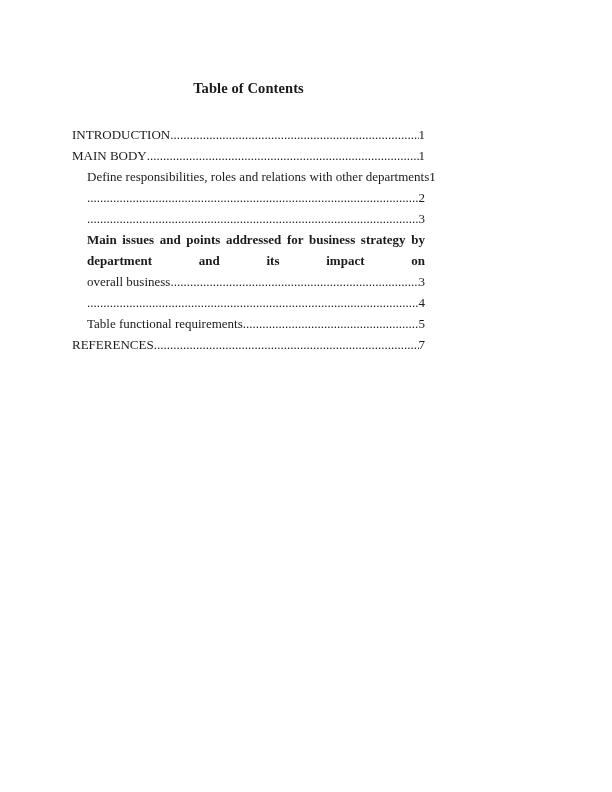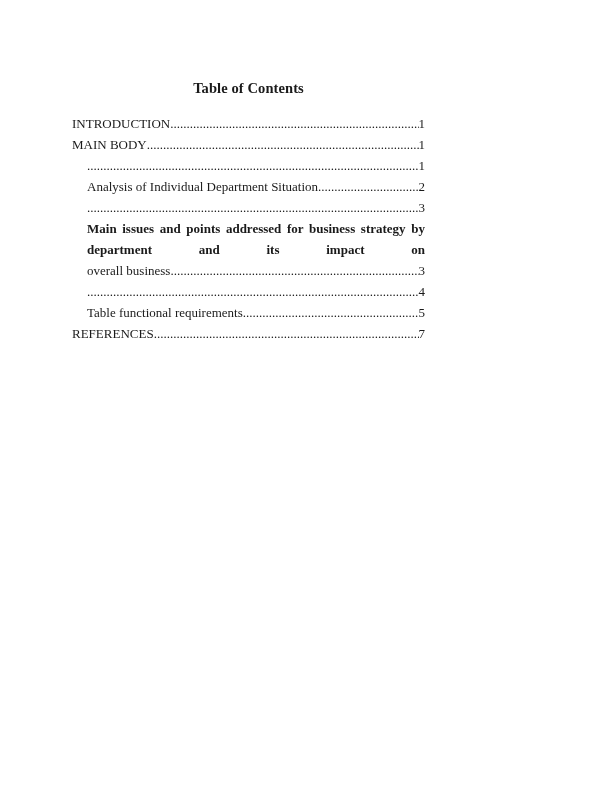--- a/index.html
+++ b/index.html
@@ -17,21 +17,21 @@
   .doc-title {
     margin: 0;
     padding-top: 79px;
     font-size: 14.5px;
     line-height: 18px;
     font-weight: 700;
     text-align: center;
     letter-spacing: 0.1px;
   }
   .toc {
-    margin-top: 16px;
+    margin-top: 27px;
     font-size: 13px;
   }
   .toc-row {
     display: flex;
     align-items: baseline;
     line-height: 21px;
   }
   .lvl1 { padding-left: 15px; }
   .lbl { white-space: nowrap; flex: 0 0 auto; }
   .leader {
@@ -67,26 +67,26 @@
       <span class="pg">1</span>
     </div>
 
     <div class="toc-row">
       <span class="lbl">MAIN BODY</span>
       <span class="leader"></span>
       <span class="pg">1</span>
     </div>
 
     <div class="toc-row lvl1">
+      <span class="lbl">Define responsibilities, roles and relations with other departments</span>
       <span class="leader"></span>
       <span class="pg">1</span>
     </div>
 
     <div class="toc-row lvl1">
-      <span class="lbl">Analysis of Individual Department Situation</span>
       <span class="leader"></span>
       <span class="pg">2</span>
     </div>
 
     <div class="toc-row lvl1">
       <span class="leader"></span>
       <span class="pg">3</span>
     </div>
 
     <div>

